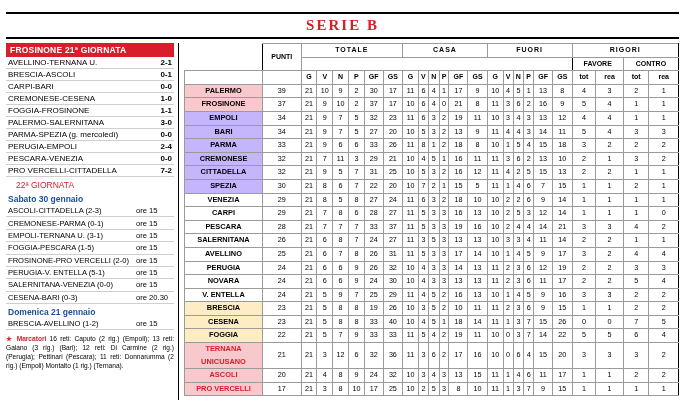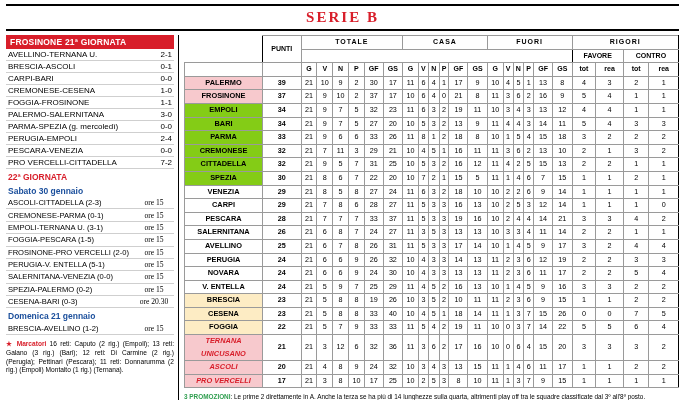--- a/index.html
+++ b/index.html
@@ -8,21 +8,21 @@
     background: #ffffff;
     font-family: "Liberation Sans", sans-serif;
     width: 685px;
     height: 400px;
     overflow: hidden;
   }
   .page {
     width: 685px;
     height: 352px;
     position: relative;
-    padding: 4px 6px;
+    padding: 12px 6px;
   }
   .title-bar {
     border-top: 2px solid #000;
     border-bottom: 2px solid #000;
     text-align: center;
     padding: 2px 0 3px 0;
     margin-bottom: 4px;
   }
   .title-bar .t {
     color: #d81e2a;
@@ -56,42 +56,43 @@
     letter-spacing: .2px;
   }
   .bluehead {
     color: #1b4f9c;
     font-weight: bold;
     font-size: 8.5px;
     padding: 3px 2px 1px 2px;
   }
   .redsub {
     color: #d81e2a;
-    font-weight: bold;
+    font-weight: normal;
     font-size: 8.5px;
     padding: 3px 2px 1px 2px;
+    margin-left: 8px;
   }
   .reslist { width: 100%; border-collapse: collapse; }
   .reslist td {
     font-size: 8px;
     padding: 1px 2px;
     border-bottom: 1px solid #cfcfcf;
     white-space: nowrap;
     overflow: hidden;
   }
-  .reslist td.sc { text-align: right; width: 22px; font-weight: normal; }
+  .reslist td.sc { text-align: right; width: 22px; font-weight: bold; }
   .fixlist { width: 100%; border-collapse: collapse; }
   .fixlist td {
     font-size: 7.6px;
     padding: 1.2px 2px;
     border-bottom: 1px solid #cfcfcf;
     white-space: nowrap;
     overflow: hidden;
   }
-  .fixlist td.tm { text-align: center; width: 40px; font-family: Liberation Serif, serif; }
+  .fixlist td.tm { text-align: left; width: 40px; }
   .marc {
     margin-top: 5px;
     font-size: 6.6px;
     line-height: 1.35;
     text-align: justify;
   }
   .marc b.red { color: #d81e2a; }
   .marc .star { color: #d81e2a; font-weight: bold; }
 
   
@@ -117,31 +118,31 @@
     letter-spacing: 1px;
     height: 13px;
   }
   td.team {
     text-align: left;
     padding-left: 3px;
     font-weight: bold;
     font-size: 7.4px;
     width: 78px;
   }
-  td.pts { font-weight: bold; }
+  td.pts { font-weight: normal; }
   .sep-l { border-left: 1.6px solid #000 !important; }
   .sep-r { border-right: 1.6px solid #000 !important; }
 
   
   .z-promo td.team { background: #f7c9cd; }
-  .z-playoff td.team { background: #84cc16; text-align: center; }
+  .z-playoff td.team { background: #c4b5fd; text-align: center; }
   .z-mid td.team { background: #ffffff; }
   .z-playout td.team { background: #fdecc4; }
   .z-retro td.team { background: #f7c9cd; }
-  td.team.redtext { color: #d81e2a; font-style: italic; }
+  td.team.redtext { color: #d81e2a; }
 
   .legend {
     margin-top: 4px;
     font-size: 6.4px;
     line-height: 1.45;
   }
   .legend .k3 { color: #2f9e4f; font-weight: bold; }
 </style>
 </head>
 <body>
@@ -225,24 +226,20 @@
             <tr>
               <td>FROSINONE-PRO VERCELLI (2-0)</td>
               <td class="tm">ore 15</td>
             </tr>
             <tr>
               <td>PERUGIA-V. ENTELLA (5-1)</td>
               <td class="tm">ore 15</td>
             </tr>
             <tr>
               <td>SALERNITANA-VENEZIA (0-0)</td>
-              <td class="tm">ore 15</td>
-            </tr>
-            <tr>
-              <td>SPEZIA-PALERMO (0-2)</td>
               <td class="tm">ore 15</td>
             </tr>
             <tr>
               <td>CESENA-BARI (0-3)</td>
               <td class="tm">ore 20.30</td>
             </tr>
           </tbody>
       </table>
 
       <div class="bluehead">Domenica 21 gennaio</div>

